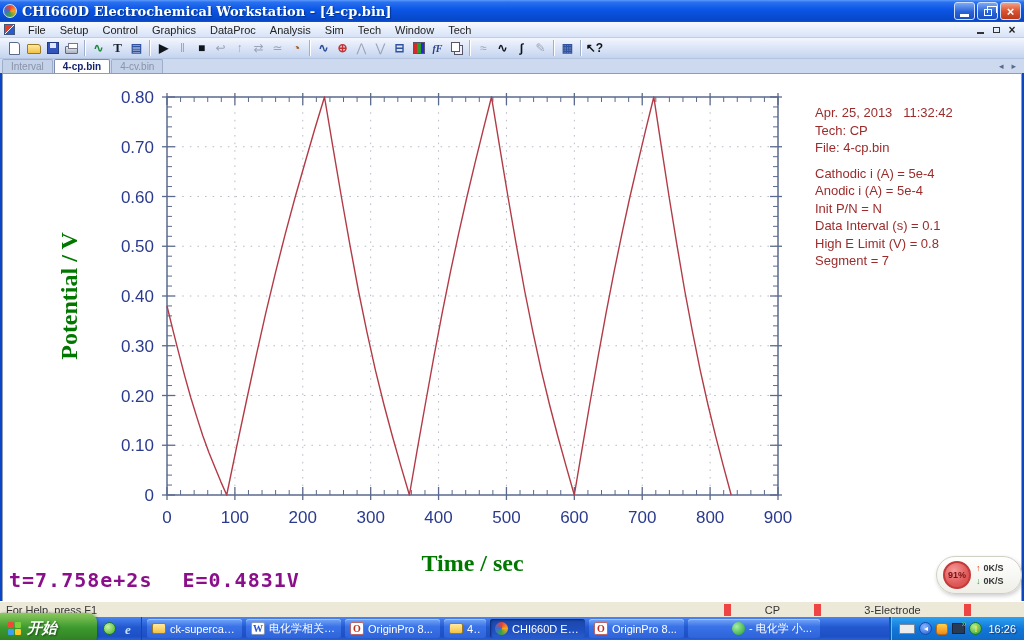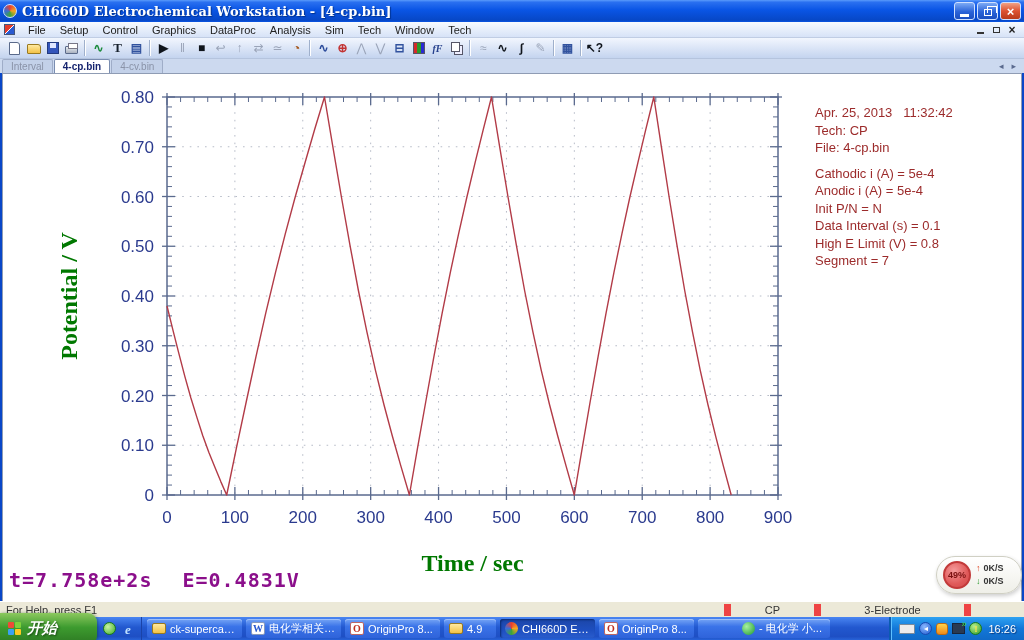--- a/index.html
+++ b/index.html
@@ -563,21 +563,21 @@
         <span class="lbl">ck-supercapa...</span>
       </div>
       <div class="task-btn" style="width: 95px;">
         <span class="tb-ico tb-word"></span>
         <span class="lbl">电化学相关 4...</span>
       </div>
       <div class="task-btn" style="width: 95px;">
         <span class="tb-ico tb-origin"></span>
         <span class="lbl">OriginPro 8...</span>
       </div>
-      <div class="task-btn" style="width: 52px;">
+      <div class="task-btn" style="width: 42px;">
         <span class="tb-ico tb-folder"></span>
         <span class="lbl">4.9</span>
       </div>
       <div class="task-btn active" style="width: 95px;">
         <span class="tb-ico tb-chi"></span>
         <span class="lbl">CHI660D Elec...</span>
       </div>
       <div class="task-btn" style="width: 95px;">
         <span class="tb-ico tb-origin"></span>
         <span class="lbl">OriginPro 8...</span>
@@ -593,21 +593,21 @@
         <span class="tr-ico tr-col"></span>
         <span class="tr-ico tr-ali"></span>
         <span class="tr-ico tr-net"></span>
         <span class="tr-ico tr-shield"></span>
       </span>
     <span id="tray-time">16:26</span>
   </div>
 </div>
 
 <div id="speed-widget">
-  <span id="speed-circle">49%</span>
+  <span id="speed-circle">91%</span>
   <span id="speed-rows">
     <span class="row">
         <span class="arr-up">↑</span>
         <span>0K/S</span>
       </span>
     <span class="row">
         <span class="arr-dn">↓</span>
         <span>0K/S</span>
       </span>
   </span>

